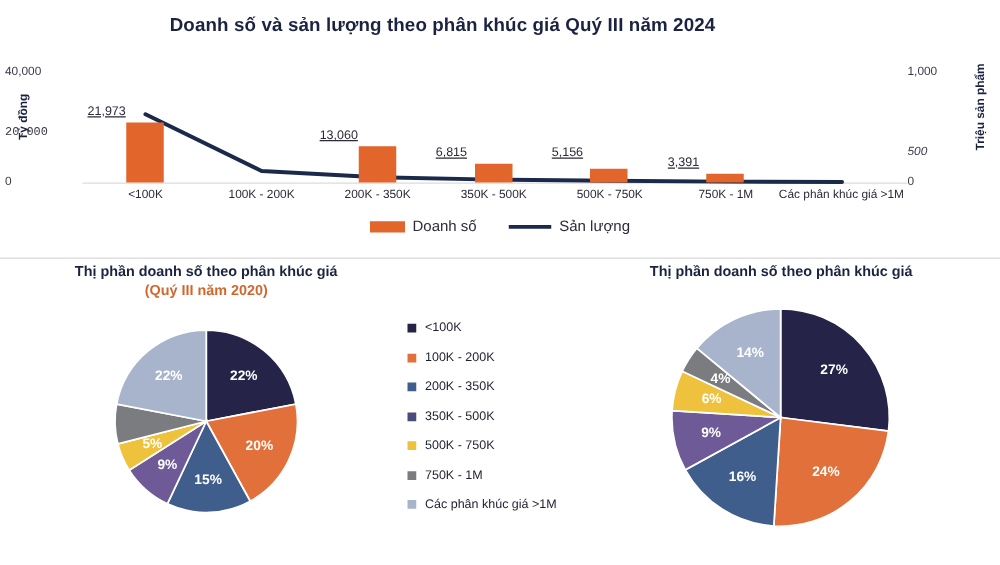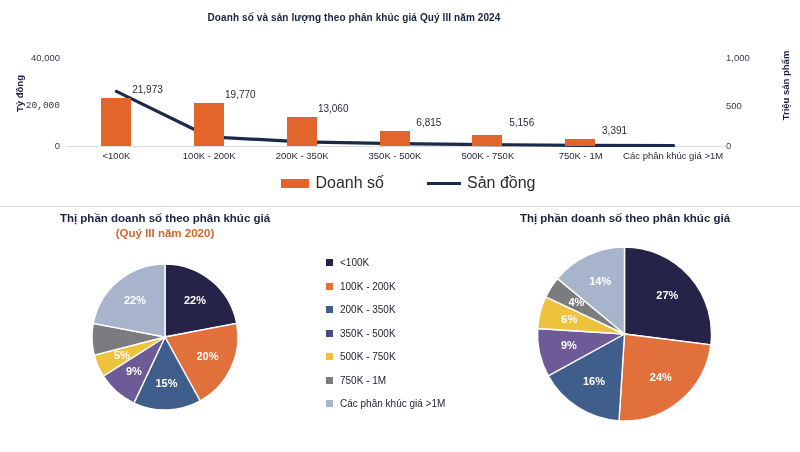--- a/index.html
+++ b/index.html
@@ -11,69 +11,69 @@
     overflow:hidden;
     position:relative;
   }
   .panel-top{position:absolute;left:0;top:0;width:800px;height:206px;}
   .divider{position:absolute;left:0;top:206px;width:800px;height:1px;background:#d9d9d9;}
   .panel-bottom{position:absolute;left:0;top:207px;width:800px;height:245px;}
 
   
   .chart-title{
     position:absolute;left:0;top:12px;width:708px;text-align:center;
-    font-size:10px;font-weight:bold;color:#1b2340;letter-spacing:.1px;
+    font-size:15px;font-weight:bold;color:#1b2340;letter-spacing:.1px;
   }
   .plot{
     position:absolute;left:70px;top:58px;width:650px;height:88px;
   }
   .axis-zero{
     position:absolute;left:66px;top:146px;width:660px;height:1px;background:#dcdcdc;
   }
   .ytick{
-    position:absolute;font-size:9.5px;color:#3a3a4a;text-align:right;width:56px;
+    position:absolute;font-size:9.5px;color:#3a3a4a;width:56px;
   }
   .ytick.l0{left:4px;top:52px;}
   .ytick.l1{left:4px;top:100px;font-family:Liberation Mono, monospace;}
   .ytick.l2{left:4px;top:140px;}
   .ytick-r{
     position:absolute;font-size:9.5px;color:#3a3a4a;text-align:left;width:50px;left:726px;
   }
   .ytick-r.r0{top:52px;}
-  .ytick-r.r1{top:100px;}
+  .ytick-r.r1{top:116px;font-style:italic;}
   .ytick-r.r2{top:140px;}
   .axis-label-left{
     position:absolute;left:-16px;top:88px;width:70px;text-align:center;
     font-size:9.5px;font-weight:bold;color:#1b2340;
     transform:rotate(-90deg);transform-origin:center center;
   }
   .axis-label-right{
     position:absolute;left:742px;top:80px;width:86px;text-align:center;
     font-size:9.5px;font-weight:bold;color:#1b2340;
     transform:rotate(-90deg);transform-origin:center center;
   }
   .bar-wrap{position:absolute;bottom:0;width:92.8px;height:88px;}
   .bar-inner{position:absolute;left:31px;bottom:0;width:30px;background:#e2662c;}
   .bar-value{
-    position:absolute;left:0;width:92.8px;text-align:right;
-    font-size:10px;color:#2b2b3a;
+    position:absolute;left:0;width:92.8px;text-align:left;
+    font-size:10px;color:#2b2b3a;text-decoration:underline;
   }
   .xlabels{
     position:absolute;left:70px;top:150px;width:650px;height:16px;
   }
   .xlabel{
     position:absolute;top:0;width:92.8px;text-align:center;
     font-size:9.5px;color:#2b2b3a;white-space:nowrap;
   }
   .xlabel.wide{width:120px;}
   .legend-top{
     position:absolute;left:0;top:174px;width:800px;
     display:flex;justify-content:center;align-items:center;gap:26px;
   }
-  .lg-item{display:flex;align-items:center;gap:6px;font-size:16px;color:#2b2b3a;margin-left:17px;}
+  .lg-item{display:flex;align-items:center;gap:6px;font-size:12px;color:#2b2b3a;}
   .lg-swatch-bar{width:28px;height:9px;background:#e2662c;display:inline-block;}
   .lg-swatch-line{width:34px;height:3px;background:#1b2a4a;display:inline-block;}
 
   
   .pie-block{position:absolute;top:4px;width:330px;}
   .pie-block.left{left:0px;}
   .pie-block.right{left:460px;}
   .pie-title{
     text-align:center;font-size:11.5px;font-weight:bold;color:#1b2340;line-height:15px;
   }
@@ -117,24 +117,20 @@
 
   <div class="axis-zero"></div>
 
   <div class="plot" id="plot-area">
     <svg id="line-svg" width="650" height="88" style="position:absolute;left:0;top:0;overflow:visible;">
         <polyline points="46.4,33.4 139.3,78.8 232.1,83.8 325.0,85.7 417.9,86.6 510.7,87.3 603.6,87.5" fill="none" stroke="#1b2a4a" stroke-width="3.2" stroke-linejoin="round" stroke-linecap="round"></polyline>
       </svg>
   <div class="bar-wrap" style="left: 0px;">
         <div class="bar-inner" style="height: 48.3406px; background: rgb(226, 102, 44);"></div>
         <div class="bar-value" style="bottom: 51.3406px;">21,973</div>
-      </div>
-      <div class="bar-wrap" style="left: 92.8571px;">
-        <div class="bar-inner" style="height: 43.494px; background: rgb(226, 102, 44);"></div>
-        <div class="bar-value" style="bottom: 46.494px;">19,770</div>
       </div>
       <div class="bar-wrap" style="left: 185.714px;">
         <div class="bar-inner" style="height: 28.732px; background: rgb(226, 102, 44);"></div>
         <div class="bar-value" style="bottom: 31.732px;">13,060</div>
       </div>
       <div class="bar-wrap" style="left: 278.571px;">
         <div class="bar-inner" style="height: 14.993px; background: rgb(226, 102, 44);"></div>
         <div class="bar-value" style="bottom: 17.993px;">6,815</div>
       </div>
       <div class="bar-wrap" style="left: 371.429px;">
@@ -157,21 +153,21 @@
       <div class="xlabel wide" style="left: 543.143px;">Các phân khúc giá &gt;1M</div>
     </div>
 
   <div class="legend-top">
     <div class="lg-item">
       <span class="lg-swatch-bar"></span>
       <span>Doanh số</span>
     </div>
     <div class="lg-item">
       <span class="lg-swatch-line"></span>
-      <span>Sản đồng</span>
+      <span>Sản lượng</span>
     </div>
   </div>
 </div>
 
 <div class="divider"></div>
 
 <div class="panel-bottom">
 
   <div class="pie-block left">
     <div class="pie-title">Thị phần doanh số theo phân khúc giá</div>

